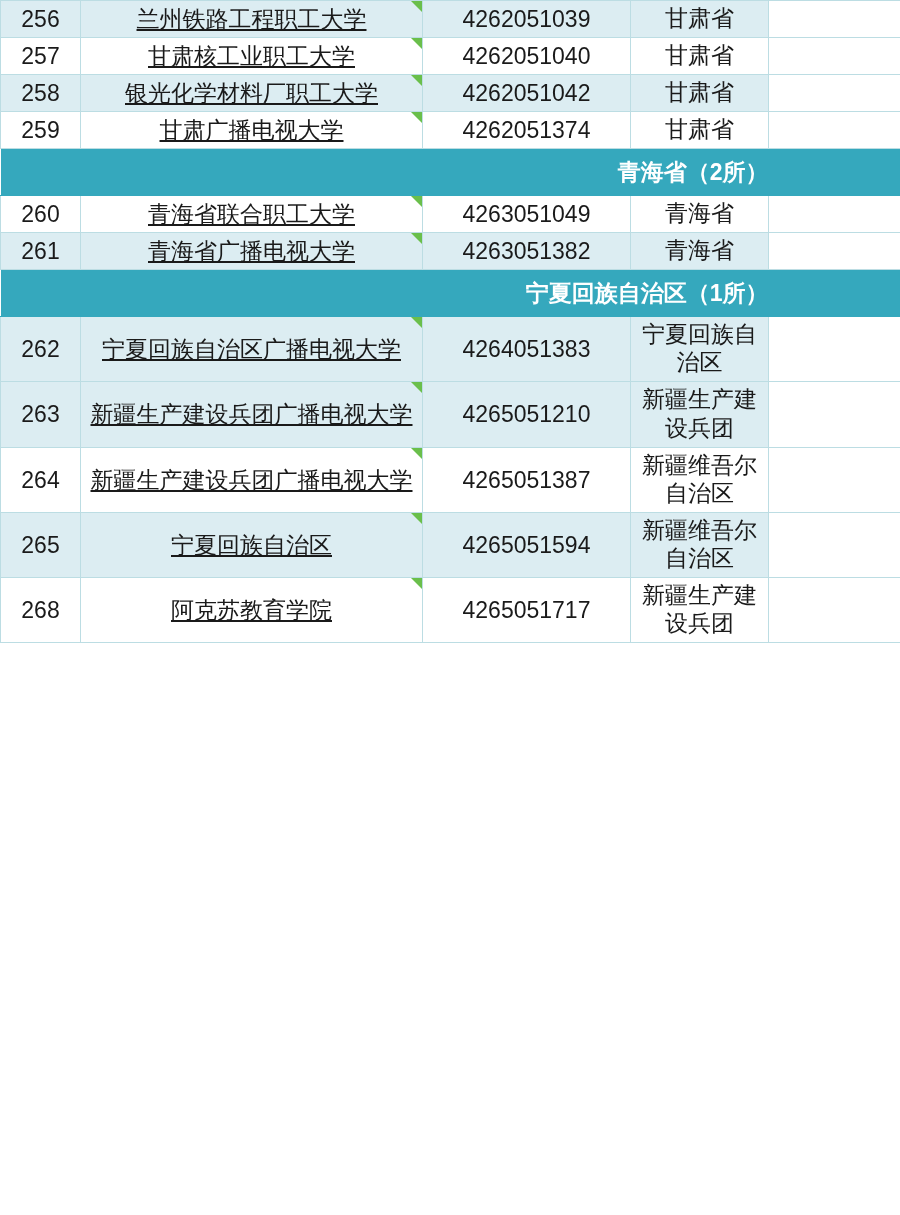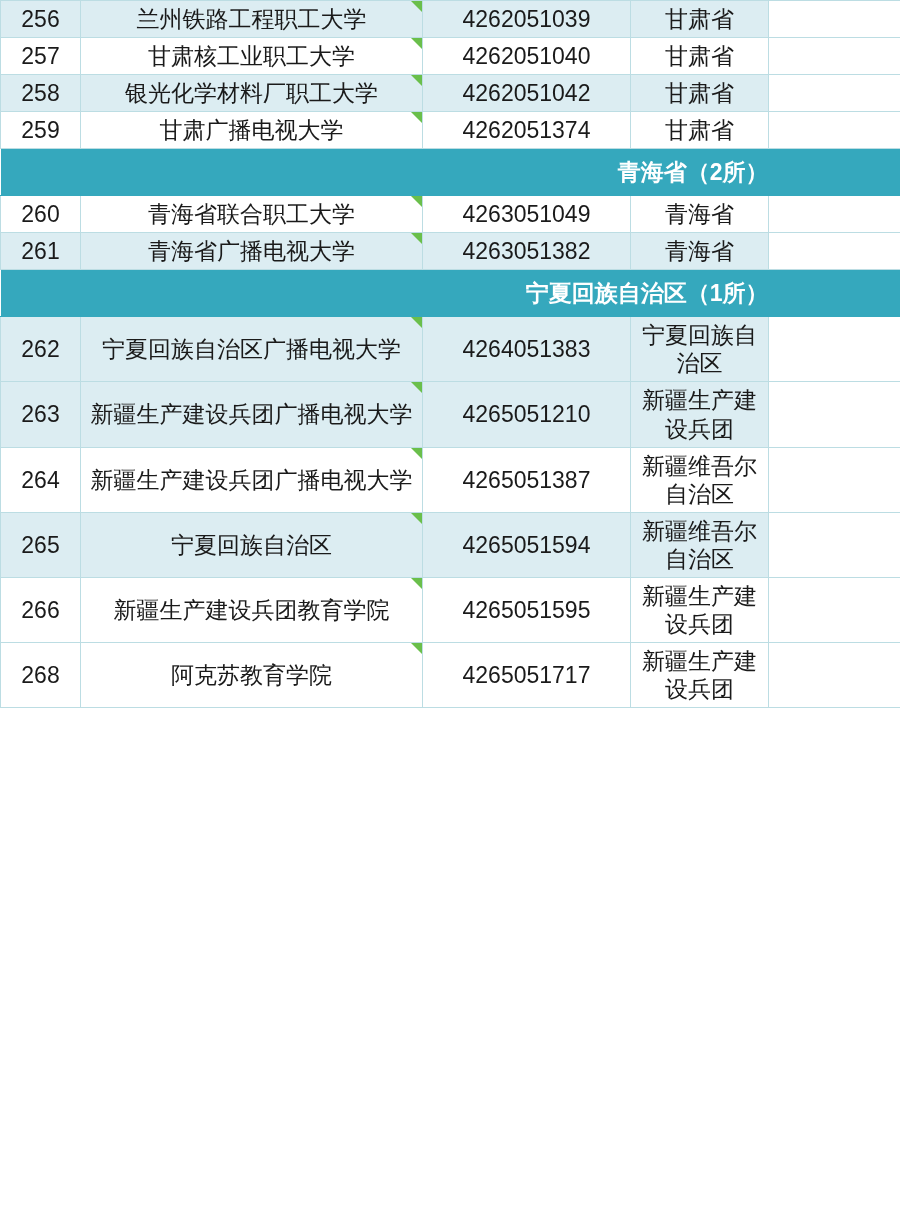--- a/index.html
+++ b/index.html
@@ -33,23 +33,23 @@
   col.c-idx   { width: 80px; }
   col.c-name  { width: 342px; }
   col.c-code  { width: 208px; }
   col.c-prov  { width: 138px; }
   col.c-tail  { width: 132px; }
 
   tr.row-alt td { background: #dcedf2; margin-left: 16px; }
   tr.row-plain td { background: #ffffff; text-align: center; }
 
   td.idx { font-size: 24px; }
-  td.name { font-size: 23px; padding-left: 4px; padding-right: 4px; }
+  td.name { font-size: 23px; padding-left: 4px; padding-right: 4px; text-decoration: underline; }
   td.code { font-size: 24px; }
-  td.prov { font-size: 22px; line-height: 1.18; }
+  td.prov { font-size: 22px; line-height: 1.18; font-family: Liberation Serif, serif; }
   td.tail { background: #ffffff !important; border-top-color: #bcdde3; }
 
   
   td.name { position: relative; }
   td.name .corner {
     position: absolute;
     top: 0;
     right: 0;
     width: 0;
     height: 0;
@@ -158,27 +158,20 @@
           <td class="tail"></td>
         </tr>
         <tr class="row-alt">
           <td class="idx">265</td>
           <td class="name"><span>宁夏回族自治区</span><span class="corner"></span></td>
           <td class="code">4265051594</td>
           <td class="prov">新疆维吾尔自治区</td>
           <td class="tail"></td>
         </tr>
         <tr class="row-plain">
-          <td class="idx">266</td>
-          <td class="name"><span>新疆生产建设兵团教育学院</span><span class="corner"></span></td>
-          <td class="code">4265051595</td>
-          <td class="prov">新疆生产建设兵团</td>
-          <td class="tail"></td>
-        </tr>
-        <tr class="row-plain">
           <td class="idx">268</td>
           <td class="name"><span>阿克苏教育学院</span><span class="corner"></span></td>
           <td class="code">4265051717</td>
           <td class="prov">新疆生产建设兵团</td>
           <td class="tail"></td>
         </tr>
       </tbody>
   </table>
 </div>
 

